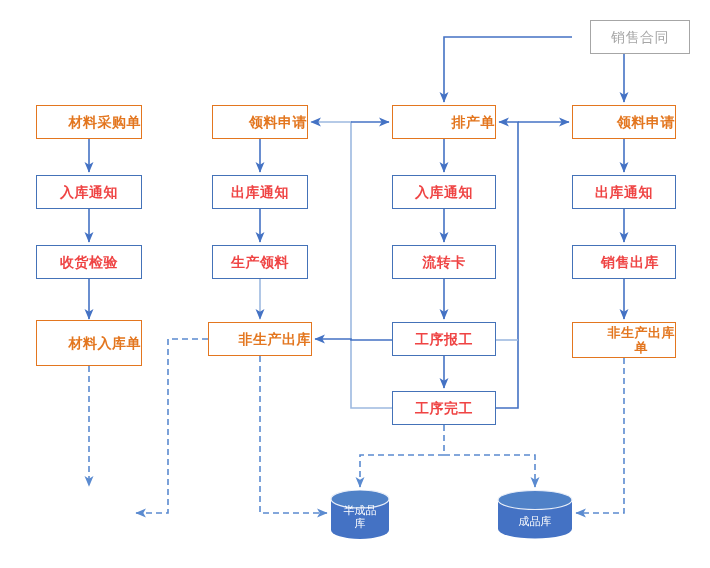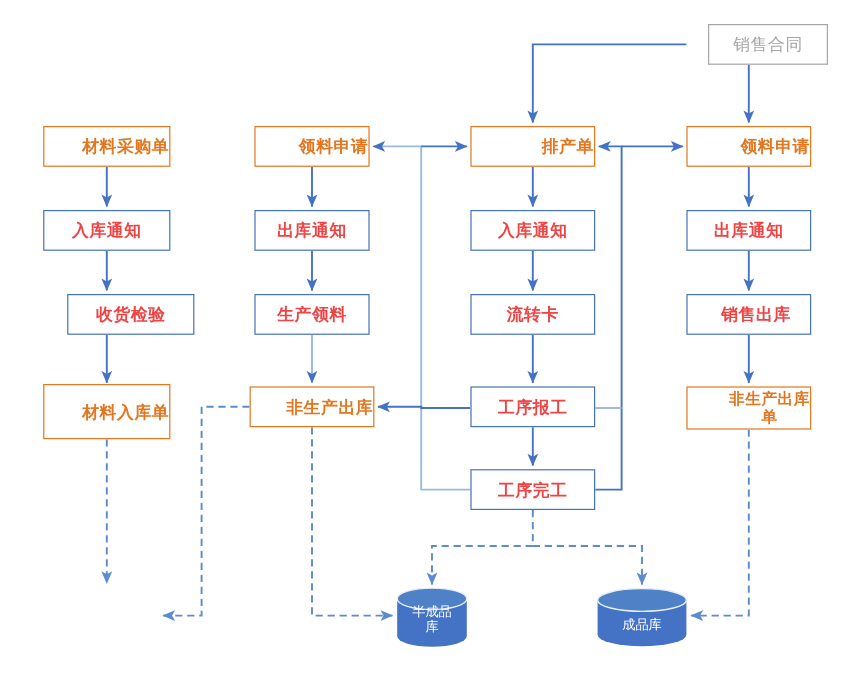--- a/index.html
+++ b/index.html
@@ -138,21 +138,21 @@
       <path d="M624,358 L624,513 L576,513"></path>
     </g>
   </svg>
 
   <div class="node orange" style="left:36px; top:105px; width:106px; height:34px;">
     <span>材料采购单</span>
   </div>
   <div class="node blue" style="left:36px; top:175px; width:106px; height:34px;">
     <span>入库通知</span>
   </div>
-  <div class="node blue" style="left:36px; top:245px; width:106px; height:34px;margin-left:20px;">
+  <div class="node blue" style="left:36px; top:245px; width:106px; height:34px;">
     <span>收货检验</span>
   </div>
   <div class="node orange" style="left:36px; top:320px; width:106px; height:46px;">
     <span>材料入库单</span>
   </div>
 
   <div class="node orange" style="left:212px; top:105px; width:96px; height:34px;">
     <span>领料申请</span>
   </div>
   <div class="node blue" style="left:212px; top:175px; width:96px; height:34px;">

